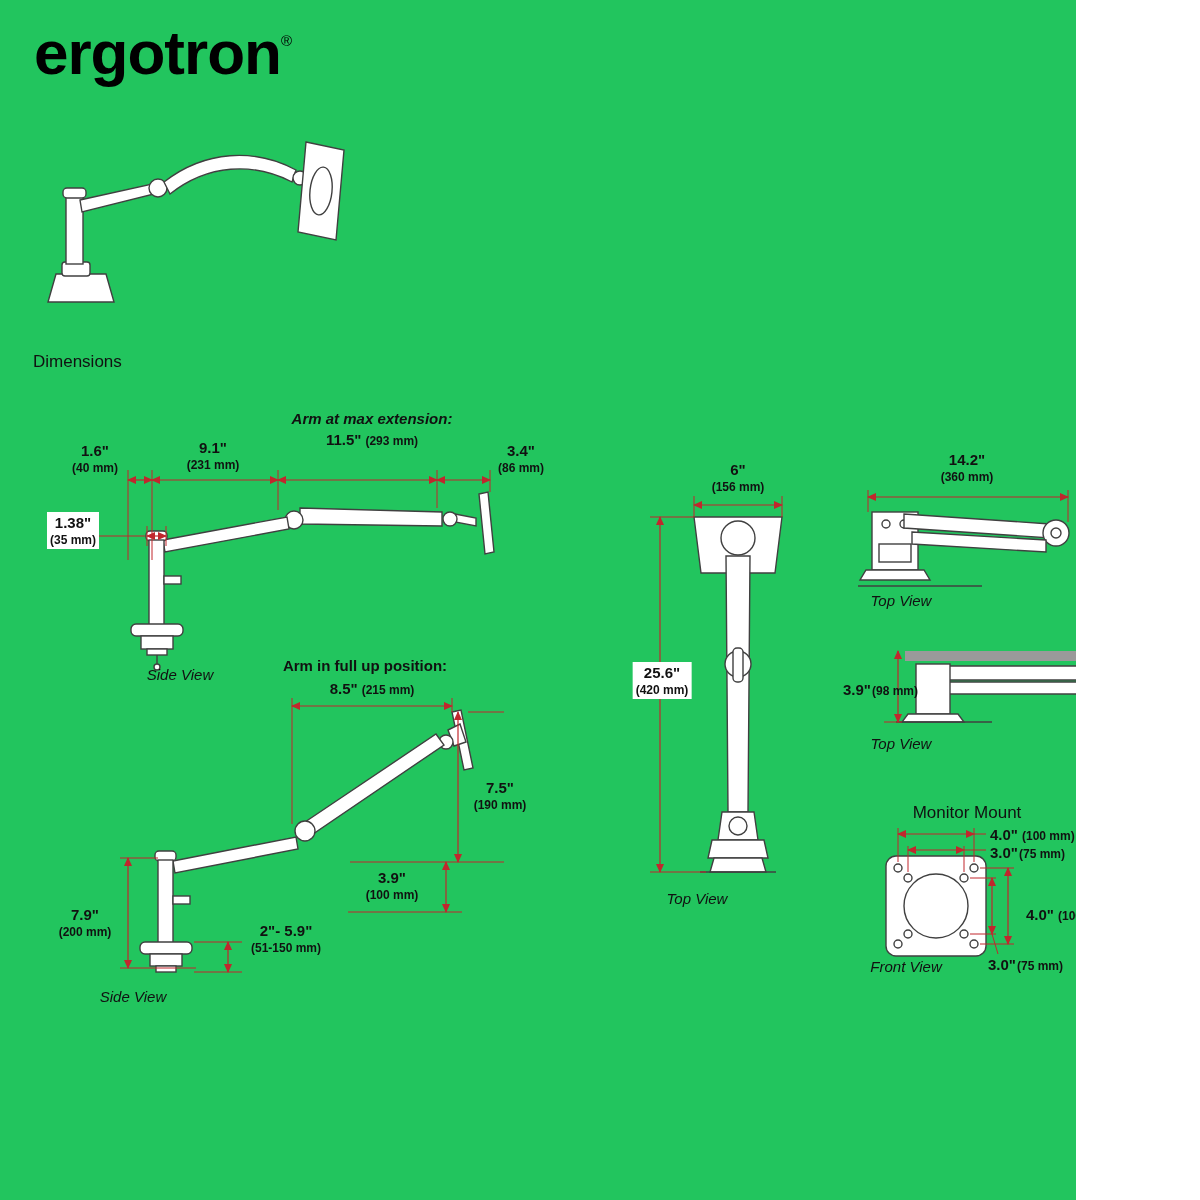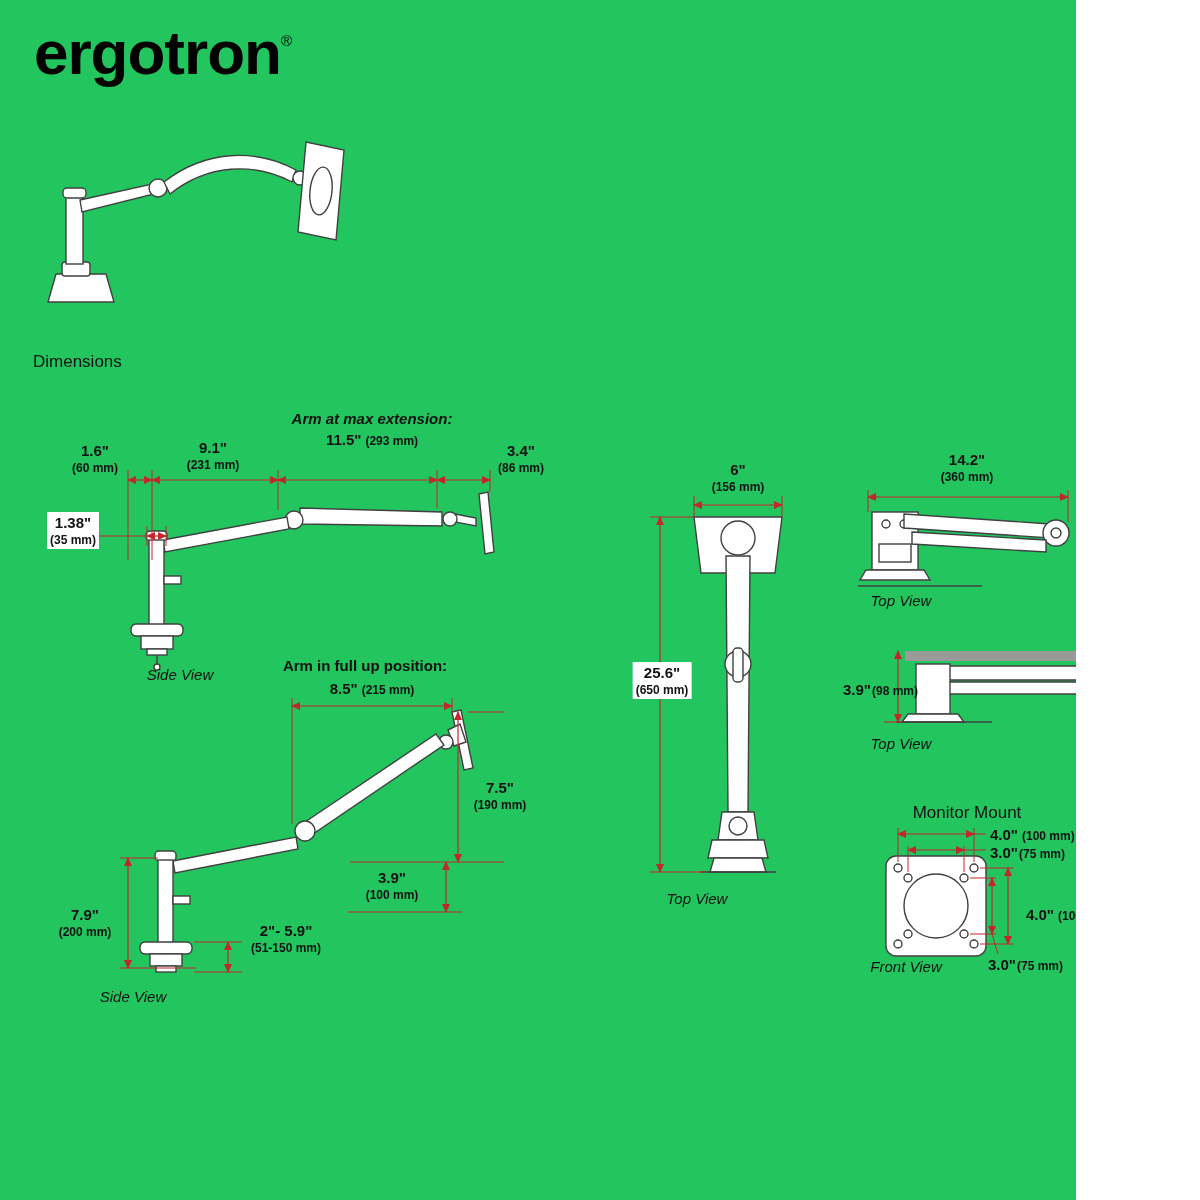--- a/index.html
+++ b/index.html
@@ -207,21 +207,21 @@
   <div class="lbl sec-title center" style="left:372px;top:410px;font-style:italic;">Arm at max extension:</div>
   <div class="lbl dim-inline center" style="left:372px;top:431px;">
     <span class="in">11.5"</span><span class="mm">(293 mm)</span>
   </div>
   <div class="lbl dim-stack center" style="left:213px;top:438px;">
     <div class="in">9.1"</div>
     <div class="mm">(231 mm)</div>
   </div>
   <div class="lbl dim-stack center" style="left:95px;top:441px;">
     <div class="in">1.6"</div>
-    <div class="mm">(60 mm)</div>
+    <div class="mm">(40 mm)</div>
   </div>
   <div class="lbl dim-stack center" style="left:521px;top:441px;">
     <div class="in">3.4"</div>
     <div class="mm">(86 mm)</div>
   </div>
   <div class="lbl dim-stack center bg" style="left:73px;top:512px;">
     <div class="in">1.38"</div>
     <div class="mm">(35 mm)</div>
   </div>
   <div class="lbl view center" style="left:180px;top:666px;">Side View</div>
@@ -247,21 +247,21 @@
     <div class="mm">(51-150 mm)</div>
   </div>
   <div class="lbl view center" style="left:133px;top:988px;">Side View</div>
 
   <div class="lbl dim-stack center" style="left:738px;top:460px;">
     <div class="in">6"</div>
     <div class="mm">(156 mm)</div>
   </div>
   <div class="lbl dim-stack center bg" style="left:662px;top:662px;">
     <div class="in">25.6"</div>
-    <div class="mm">(650 mm)</div>
+    <div class="mm">(420 mm)</div>
   </div>
   <div class="lbl view center" style="left:697px;top:890px;">Top View</div>
 
   <div class="lbl dim-stack center" style="left:967px;top:450px;">
     <div class="in">14.2"</div>
     <div class="mm">(360 mm)</div>
   </div>
   <div class="lbl view center" style="left:901px;top:592px;">Top View</div>
 
   <div class="lbl plain" style="left:1103px;top:631px;margin-left:30px;">Wall</div>

